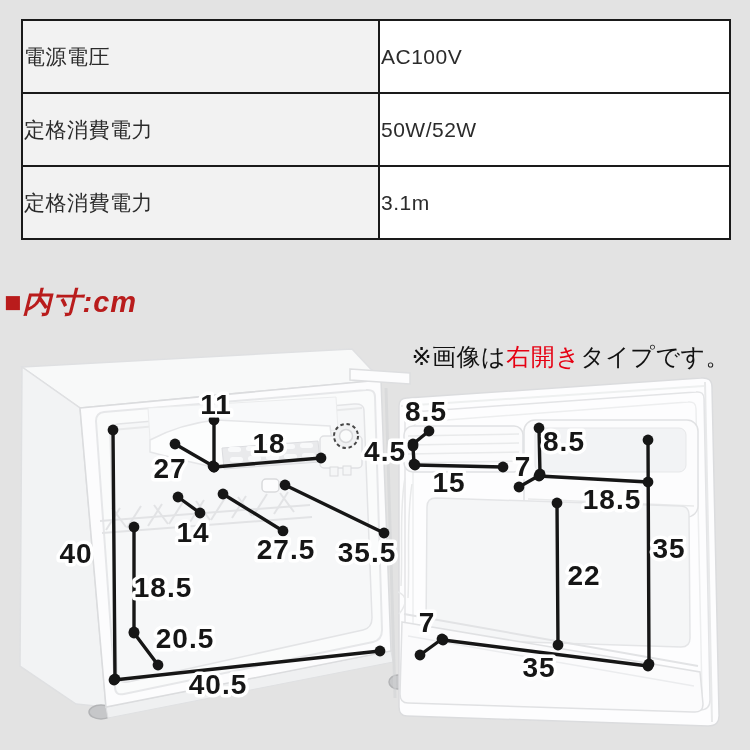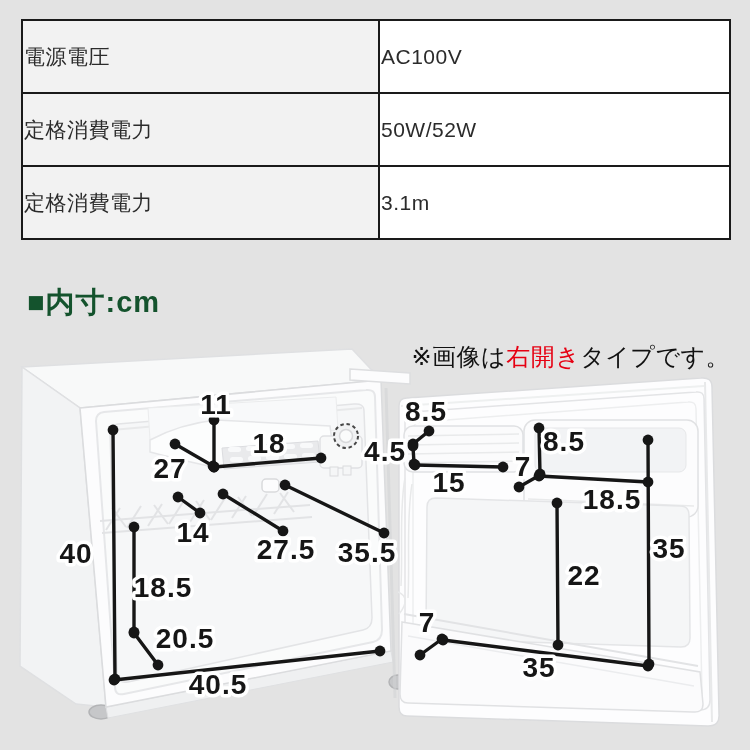--- a/index.html
+++ b/index.html
@@ -17,23 +17,24 @@
   }
   .spec-table td{
     border:2px solid #1a1a1a;
     font-size:21px;line-height:1;vertical-align:middle;
     color:#2b2b2b;letter-spacing:0.5px;
   }
   .spec-table td.label-cell{width:353px;background:#f2f2f2;}
   .spec-table td.value-cell{background:#ffffff;}
   
   .section-heading{
-    position:absolute;left:27px;top:283px;
-    font-size:29px;font-weight:bold;color:#14532d;letter-spacing:1px;
+    position:absolute;left:4px;top:283px;
+    font-size:29px;font-weight:bold;color:#b91c1c;letter-spacing:1px;
     white-space:nowrap;
+    font-style:italic;
   }
   .section-heading .marker{font-size:29px;}
   
   .door-note{
     position:absolute;right:20px;top:341px;
     font-size:24px;color:#111;letter-spacing:0.5px;white-space:nowrap;
   }
   .door-note .red{color:#e60012;}
   
   svg.diagram{position:absolute;left:0;top:0;}

